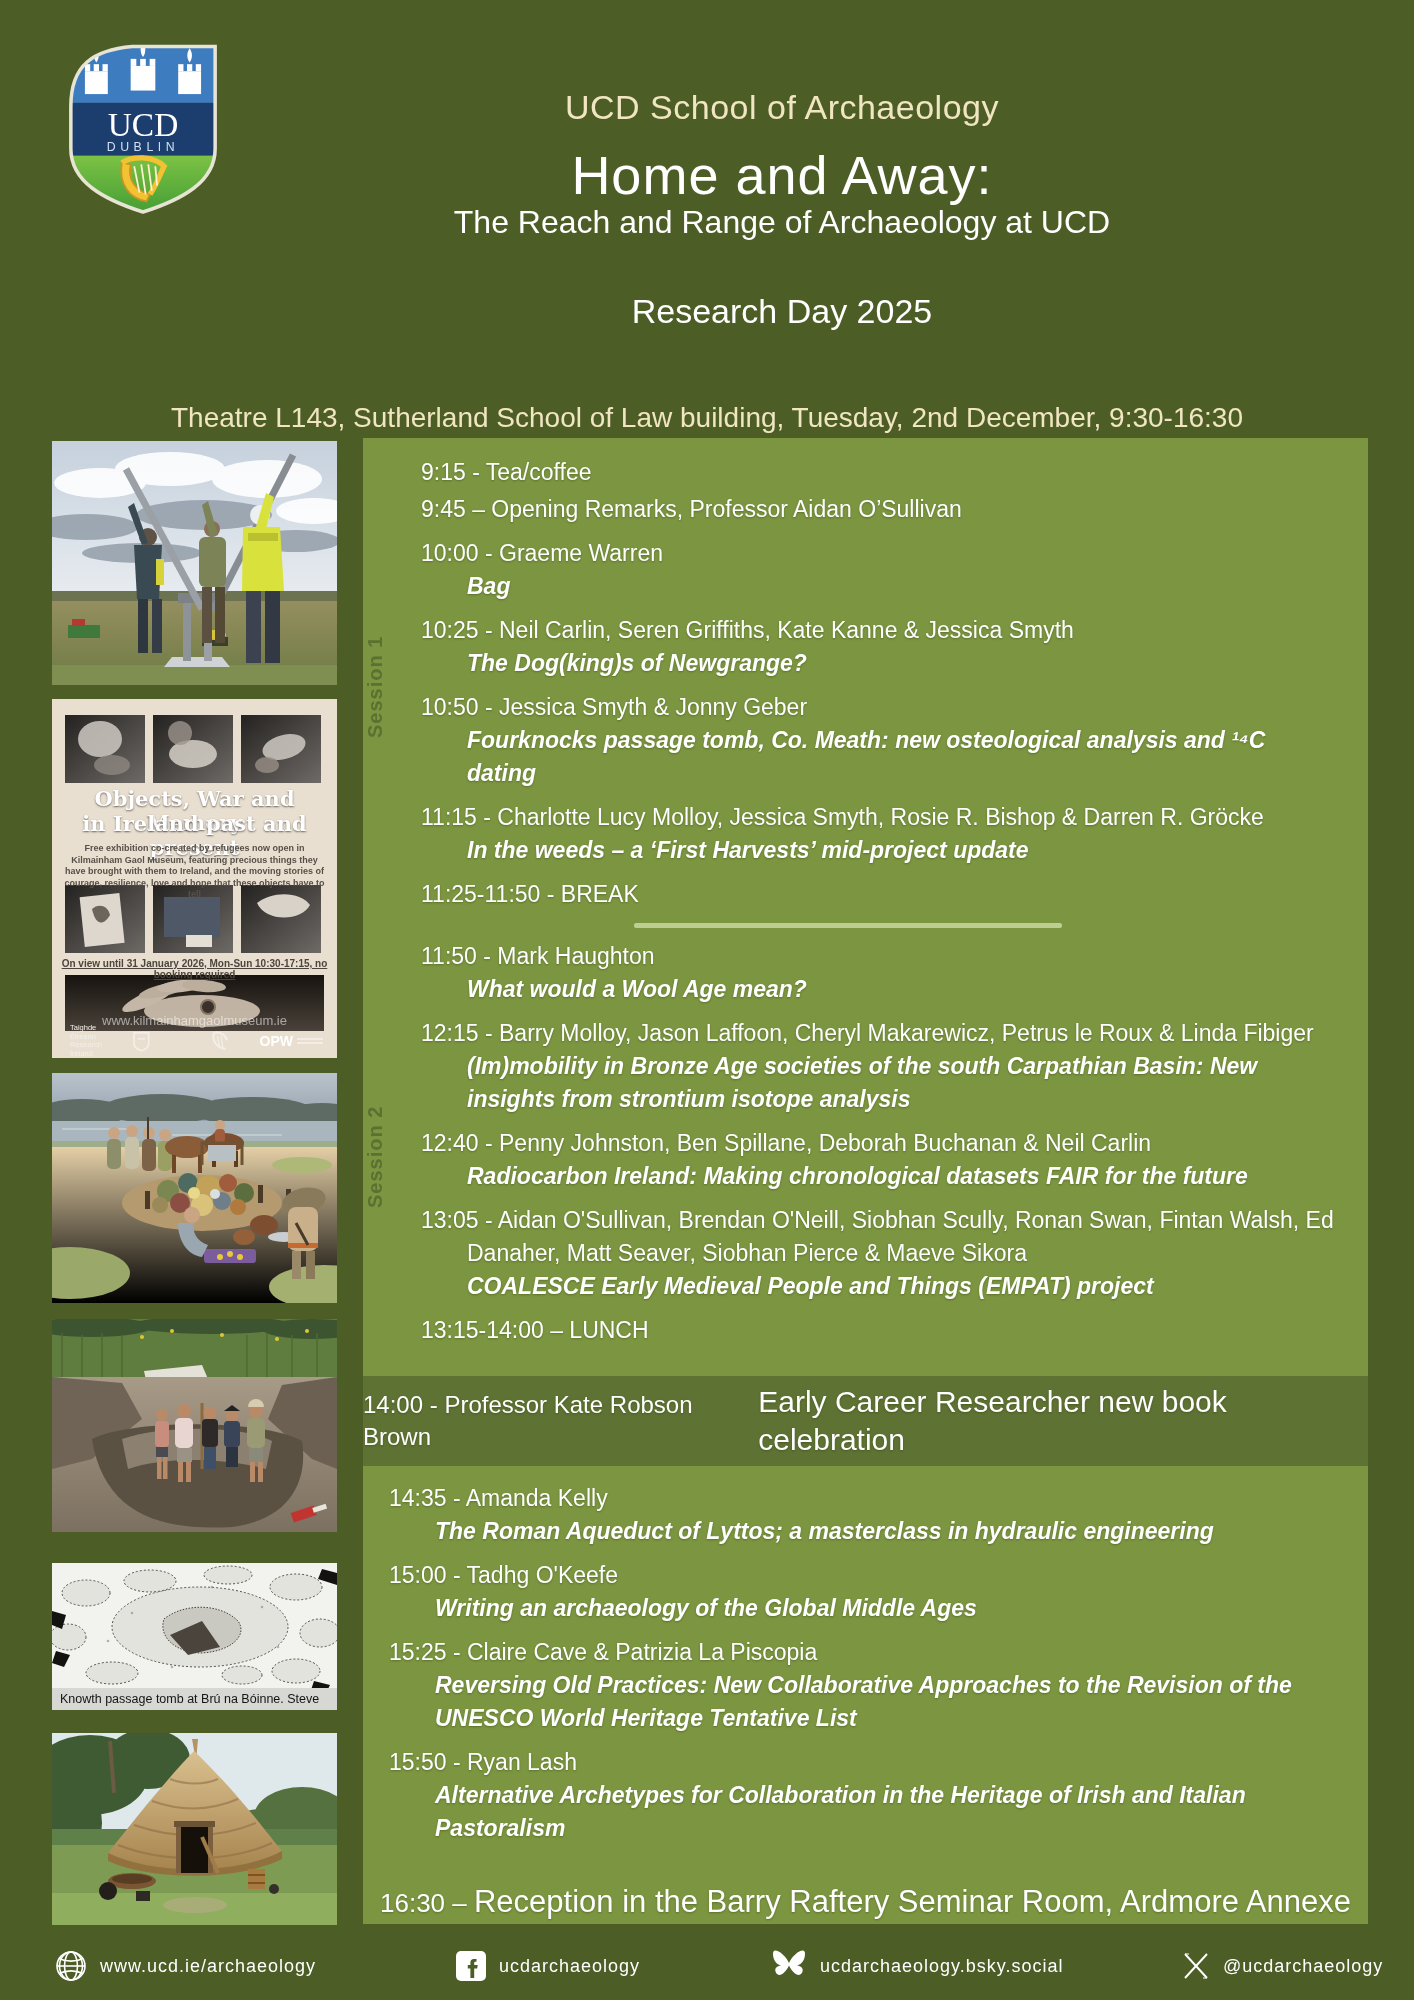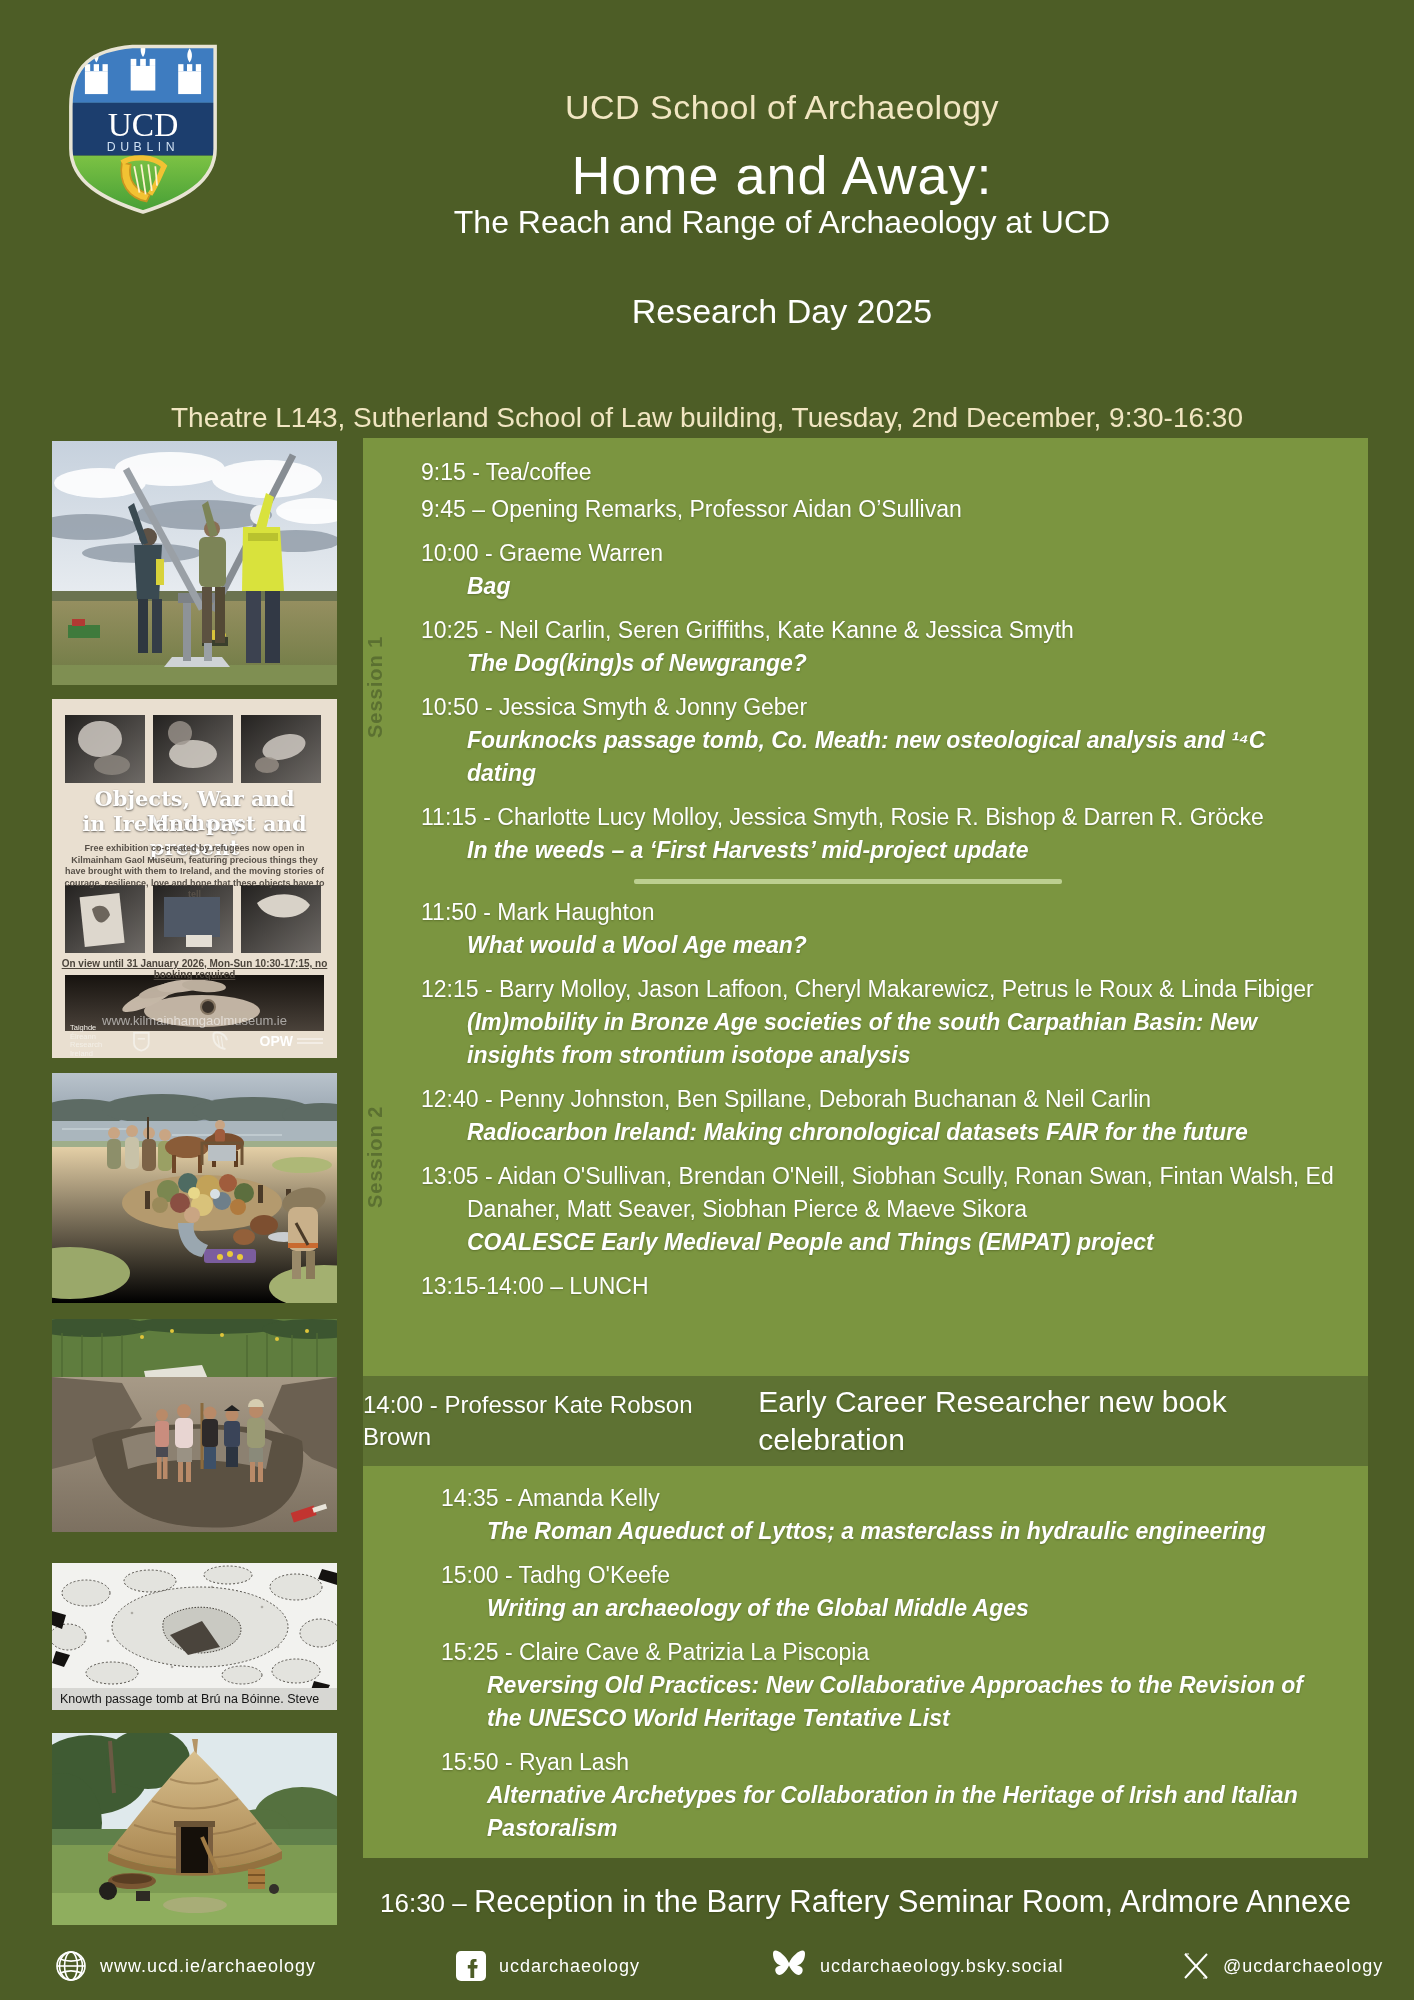--- a/index.html
+++ b/index.html
@@ -21,21 +21,21 @@
   
   #ucd-logo{top:36px;left:55px;width:176px;height:182px;}
 
   
   .photo{position:absolute;left:52px;width:285px;overflow:hidden;background:#888;}
   .photo svg{display:block;width:100%;height:100%;}
 
   
   .panel{position:absolute;left:363px;width:1005px;background:#7b9540;box-sizing:border-box;}
   #panel1{top:438px;height:938px;padding:18px 34px 0 58px;}
-  #panel3{top:1466px;height:392px;padding:16px 34px 0 78px;}
+  #panel3{top:1466px;height:458px;padding:16px 34px 0 26px;}
   .item{margin-top:11px;}
   .item:first-child{margin-top:0;}
   .item.tight{margin-top:4px;}
   .time{color:#fff;font-size:23px;line-height:33px;padding-left:46px;text-indent:-46px;
         text-shadow:0 1px 2px rgba(40,50,10,.35);}
   .talk{color:#fff;font-size:23px;font-weight:700;font-style:italic;line-height:33px;
         padding-left:46px;max-width:880px;text-shadow:0 1px 2px rgba(40,50,10,.35);}
   .divider{height:5px;width:428px;margin:12px 0 12px 213px;background:#bccf90;border-radius:2px;}
 
   
@@ -568,20 +568,23 @@
         <div class="talk">The Dog(king)s of Newgrange?</div>
       </div>
     <div class="item">
         <div class="time">10:50 - Jessica Smyth &amp; Jonny Geber</div>
         <div class="talk">Fourknocks passage tomb, Co. Meath: new osteological analysis and ¹⁴C dating</div>
       </div>
     <div class="item">
         <div class="time">11:15 - Charlotte Lucy Molloy, Jessica Smyth, Rosie R. Bishop &amp; Darren R. Gröcke</div>
         <div class="talk">In the weeds – a ‘First Harvests’ mid-project update</div>
       </div>
+    <div class="item">
+        <div class="time">11:25-11:50 - BREAK</div>
+      </div>
     <div class="divider"></div>
     <div class="item">
         <div class="time">11:50 - Mark Haughton</div>
         <div class="talk">What would a Wool Age mean?</div>
       </div>
     <div class="item">
         <div class="time">12:15 - Barry Molloy, Jason Laffoon, Cheryl Makarewicz, Petrus le Roux &amp; Linda Fibiger</div>
         <div class="talk">(Im)mobility in Bronze Age societies of the south Carpathian Basin: New insights from strontium isotope analysis</div>
       </div>
     <div class="item">

